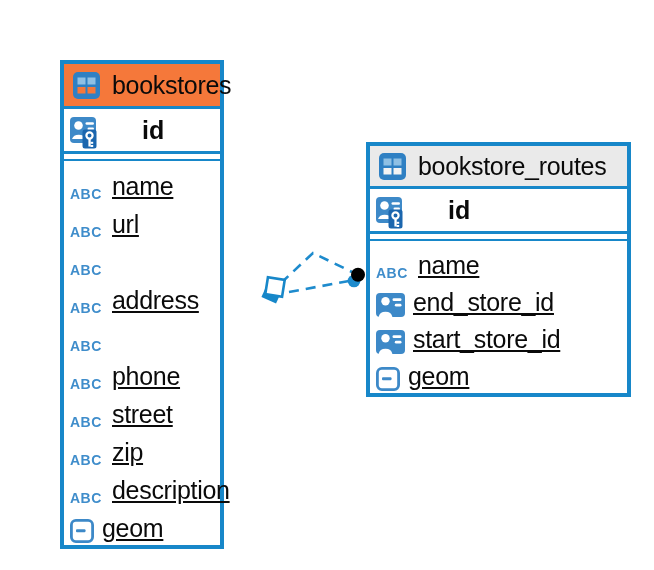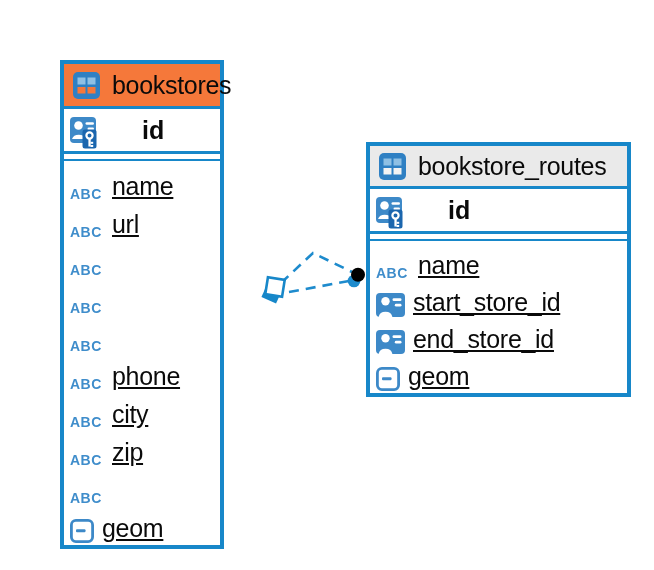--- a/index.html
+++ b/index.html
@@ -87,38 +87,40 @@
       </div>
       <div class="row">
         <span class="abc">ABC</span>
         <span class="lbl">url</span>
       </div>
       <div class="row">
         <span class="abc">ABC</span>
       </div>
       <div class="row">
         <span class="abc">ABC</span>
+        <span class="lbl">address</span>
       </div>
       <div class="row">
         <span class="abc">ABC</span>
       </div>
       <div class="row">
         <span class="abc">ABC</span>
         <span class="lbl">phone</span>
       </div>
       <div class="row">
         <span class="abc">ABC</span>
-        <span class="lbl">city</span>
+        <span class="lbl">street</span>
       </div>
       <div class="row">
         <span class="abc">ABC</span>
         <span class="lbl">zip</span>
       </div>
       <div class="row">
         <span class="abc">ABC</span>
+        <span class="lbl">description</span>
       </div>
       <div class="row">
         <span class="icon">
           <svg width="24" height="24" viewBox="0 0 24 24">
             <rect x="1.4" y="1.4" width="21.2" height="21.2" rx="4.5" fill="#fff" stroke="#3d89c8" stroke-width="2.8"></rect>
             <rect x="6" y="10.3" width="9.5" height="3" rx="1" fill="#3d89c8"></rect>
           </svg>
         </span>
         <span class="lbl">geom</span>
       </div>
@@ -167,33 +169,33 @@
       <div class="row">
         <span class="icon">
           <svg width="29" height="24" viewBox="0 0 29 24">
             <rect width="29" height="24" rx="4" fill="#3d89c8"></rect>
             <circle cx="9.5" cy="8.3" r="4.2" fill="#fff"></circle>
             <path d="M2.6 24 a7 6.3 0 0 1 13.8 0 z" fill="#fff"></path>
             <rect x="16.5" y="5.3" width="9" height="2.8" rx="1.4" fill="#fff"></rect>
             <rect x="18.8" y="10.8" width="6.7" height="2.8" rx="1.4" fill="#fff"></rect>
           </svg>
         </span>
-        <span class="lbl">start_store_id</span>
+        <span class="lbl">end_store_id</span>
       </div>
       <div class="row">
         <span class="icon">
           <svg width="29" height="24" viewBox="0 0 29 24">
             <rect width="29" height="24" rx="4" fill="#3d89c8"></rect>
             <circle cx="9.5" cy="8.3" r="4.2" fill="#fff"></circle>
             <path d="M2.6 24 a7 6.3 0 0 1 13.8 0 z" fill="#fff"></path>
             <rect x="16.5" y="5.3" width="9" height="2.8" rx="1.4" fill="#fff"></rect>
             <rect x="18.8" y="10.8" width="6.7" height="2.8" rx="1.4" fill="#fff"></rect>
           </svg>
         </span>
-        <span class="lbl">end_store_id</span>
+        <span class="lbl">start_store_id</span>
       </div>
       <div class="row">
         <span class="icon">
           <svg width="24" height="24" viewBox="0 0 24 24">
             <rect x="1.4" y="1.4" width="21.2" height="21.2" rx="4.5" fill="#fff" stroke="#3d89c8" stroke-width="2.8"></rect>
             <rect x="6" y="10.3" width="9.5" height="3" rx="1" fill="#3d89c8"></rect>
           </svg>
         </span>
         <span class="lbl">geom</span>
       </div>

